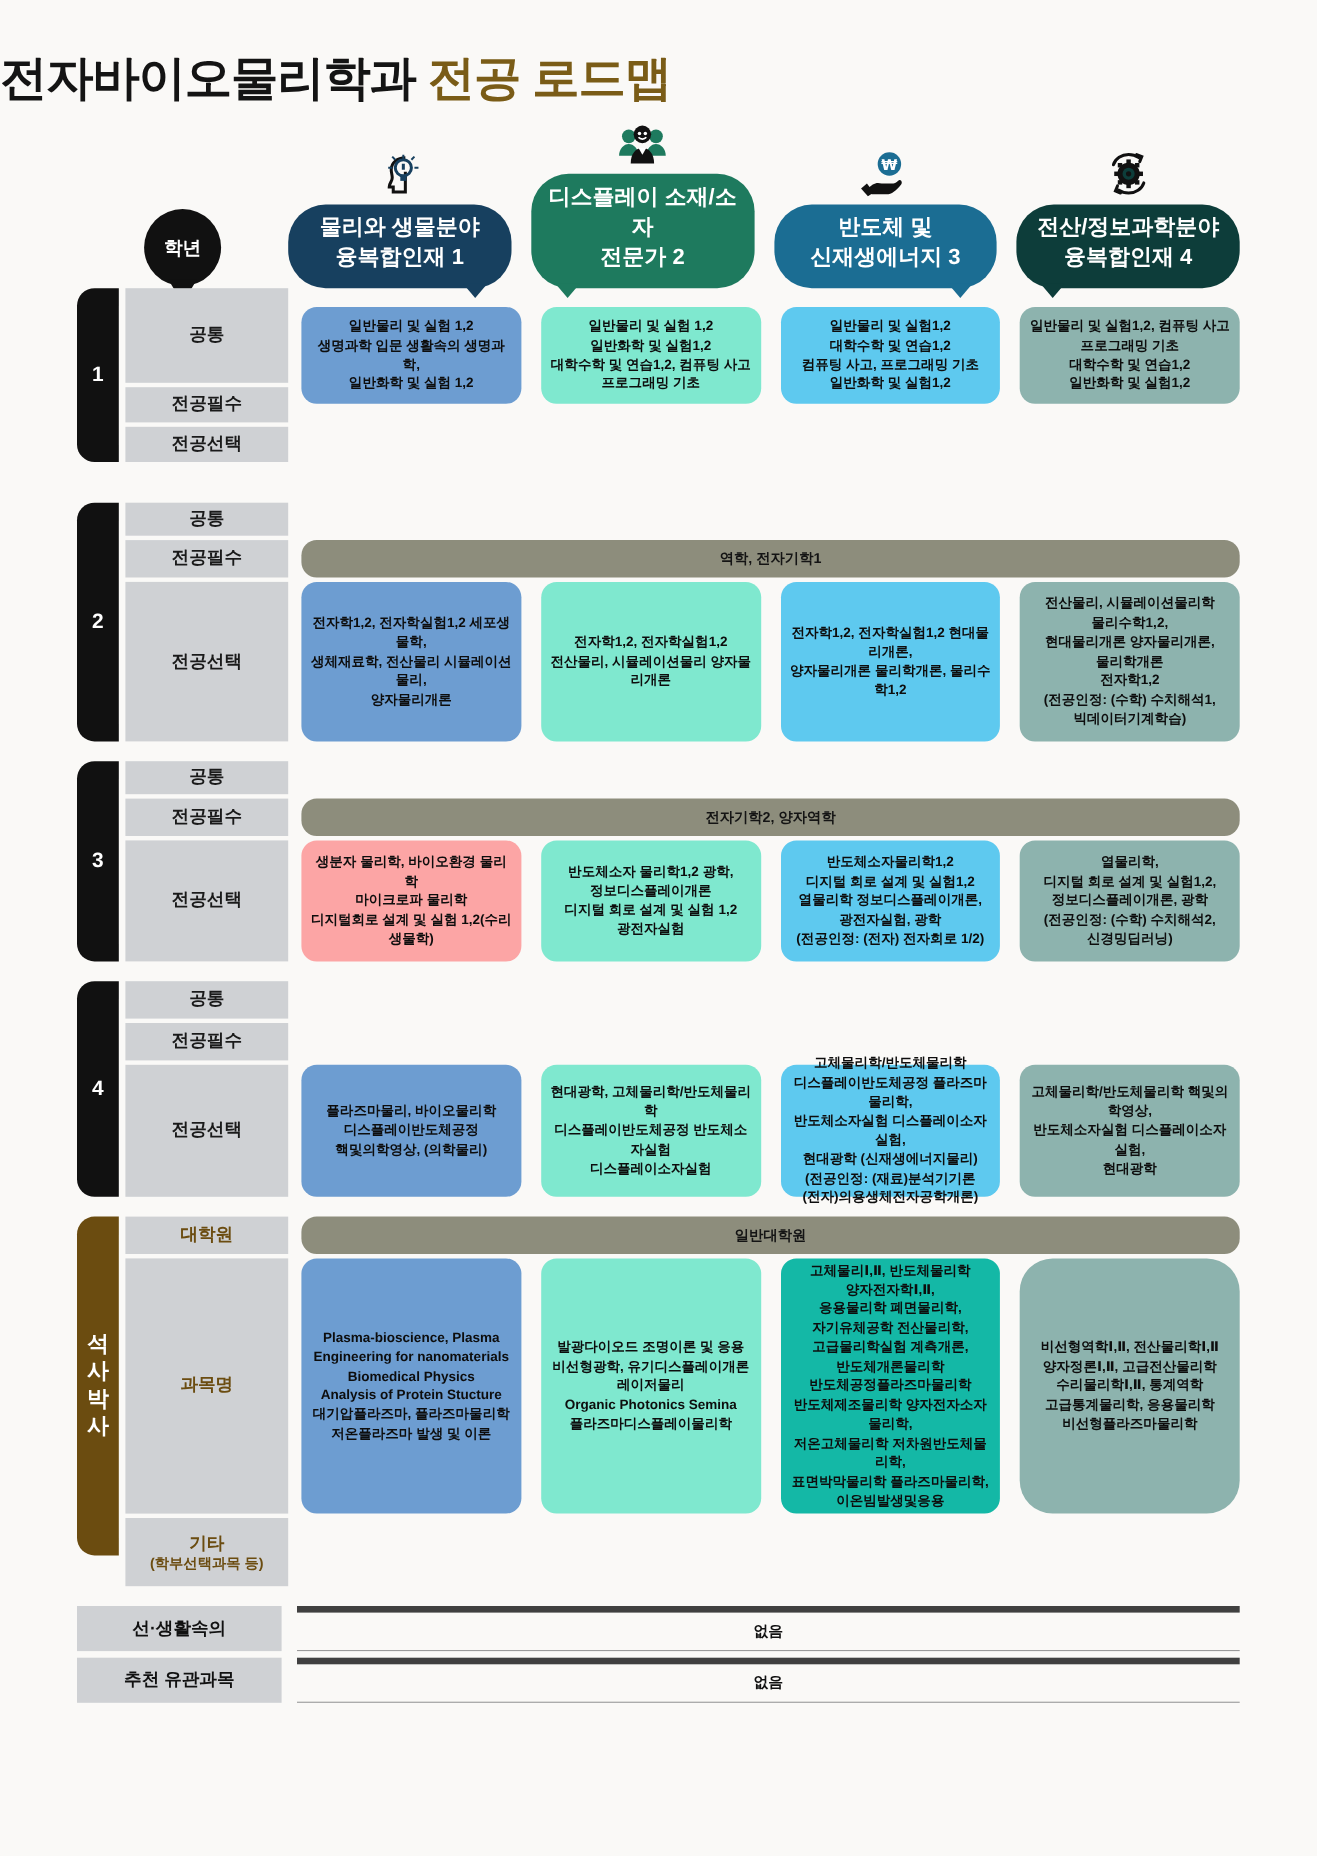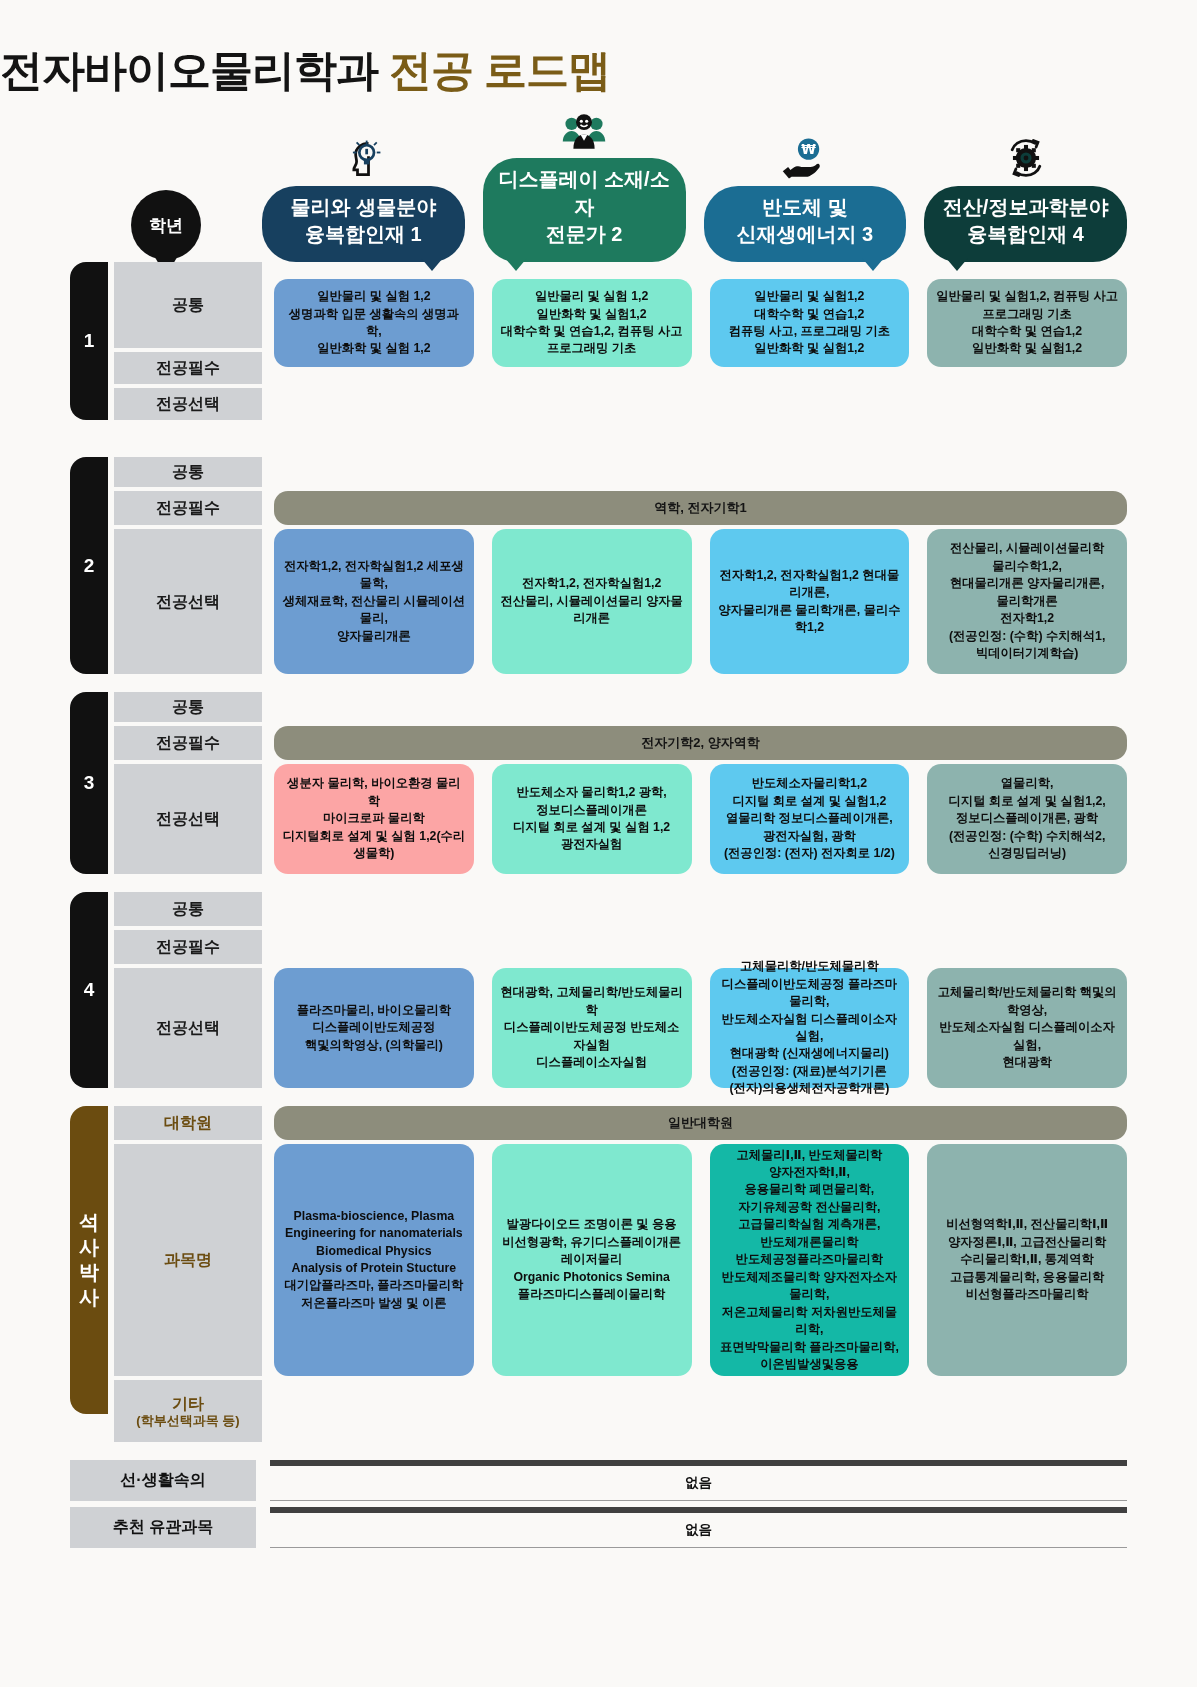--- a/index.html
+++ b/index.html
@@ -536,21 +536,21 @@
 양자전자학Ⅰ,Ⅱ,
 응용물리학 폐면물리학,
 자기유체공학 전산물리학,
 고급물리학실험 계측개론,
 반도체개론물리학
 반도체공정플라즈마물리학
 반도체제조물리학 양자전자소자물리학,
 저온고체물리학 저차원반도체물리학,
 표면박막물리학 플라즈마물리학,
 이온빔발생및응용</div>
-            <div class="cell" style="background: rgb(141, 179, 174);">비선형역학Ⅰ,Ⅱ, 전산물리학Ⅰ,Ⅱ
+            <div class="cell" style="background: rgb(141, 179, 174); border-radius: 30px;">비선형역학Ⅰ,Ⅱ, 전산물리학Ⅰ,Ⅱ
 양자정론Ⅰ,Ⅱ, 고급전산물리학
 수리물리학Ⅰ,Ⅱ, 통계역학
 고급통계물리학, 응용물리학
 비선형플라즈마물리학</div>
           </div>
           <div class="row-area blank" style="height: 50px;">
             <div class="cell empty"></div>
             <div class="cell empty"></div>
             <div class="cell empty"></div>
             <div class="cell empty"></div>

